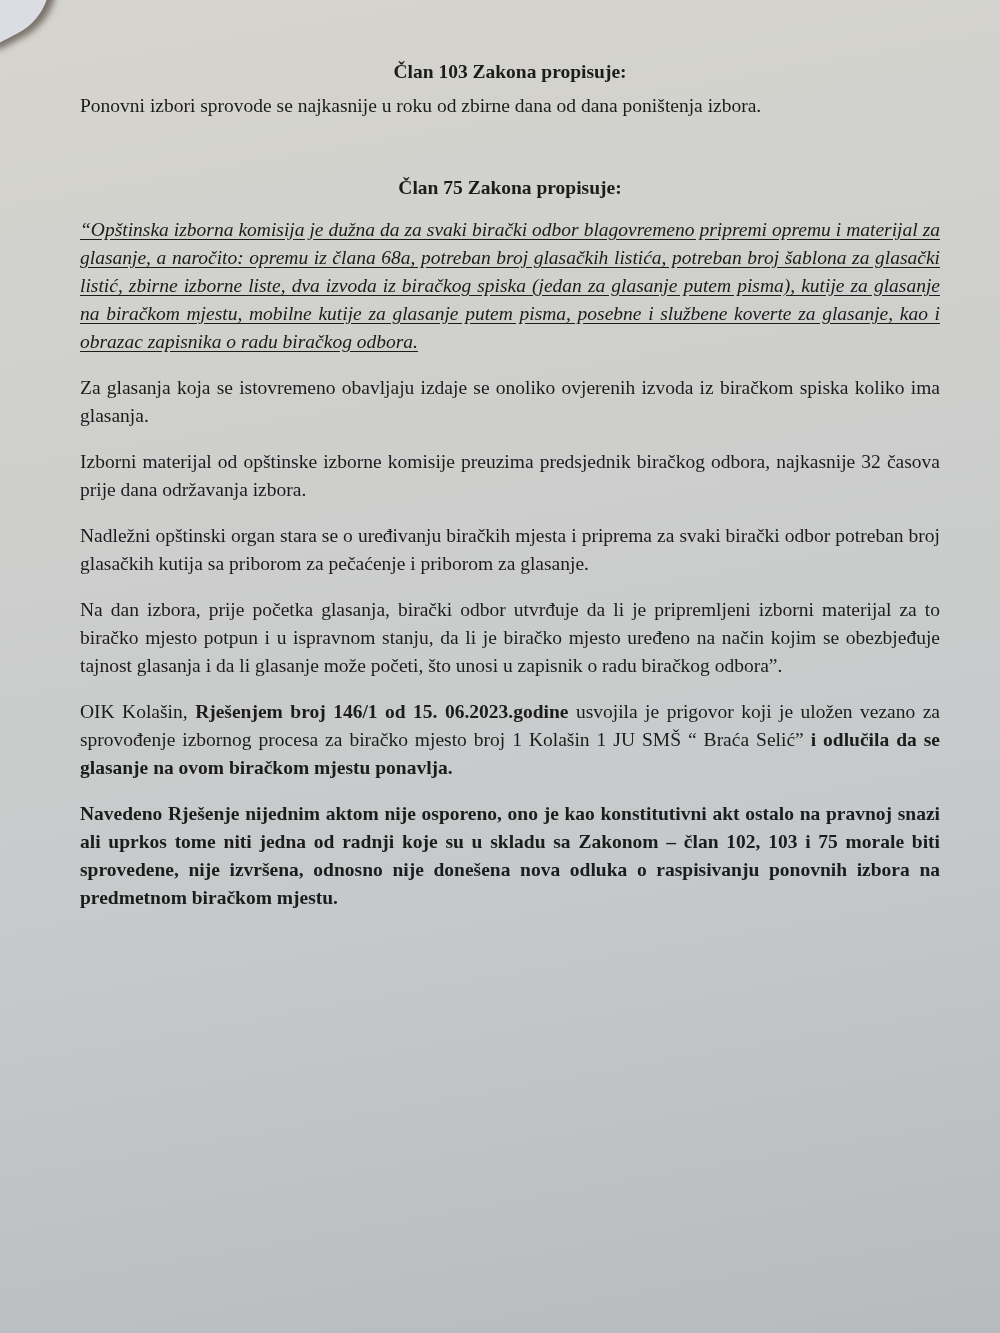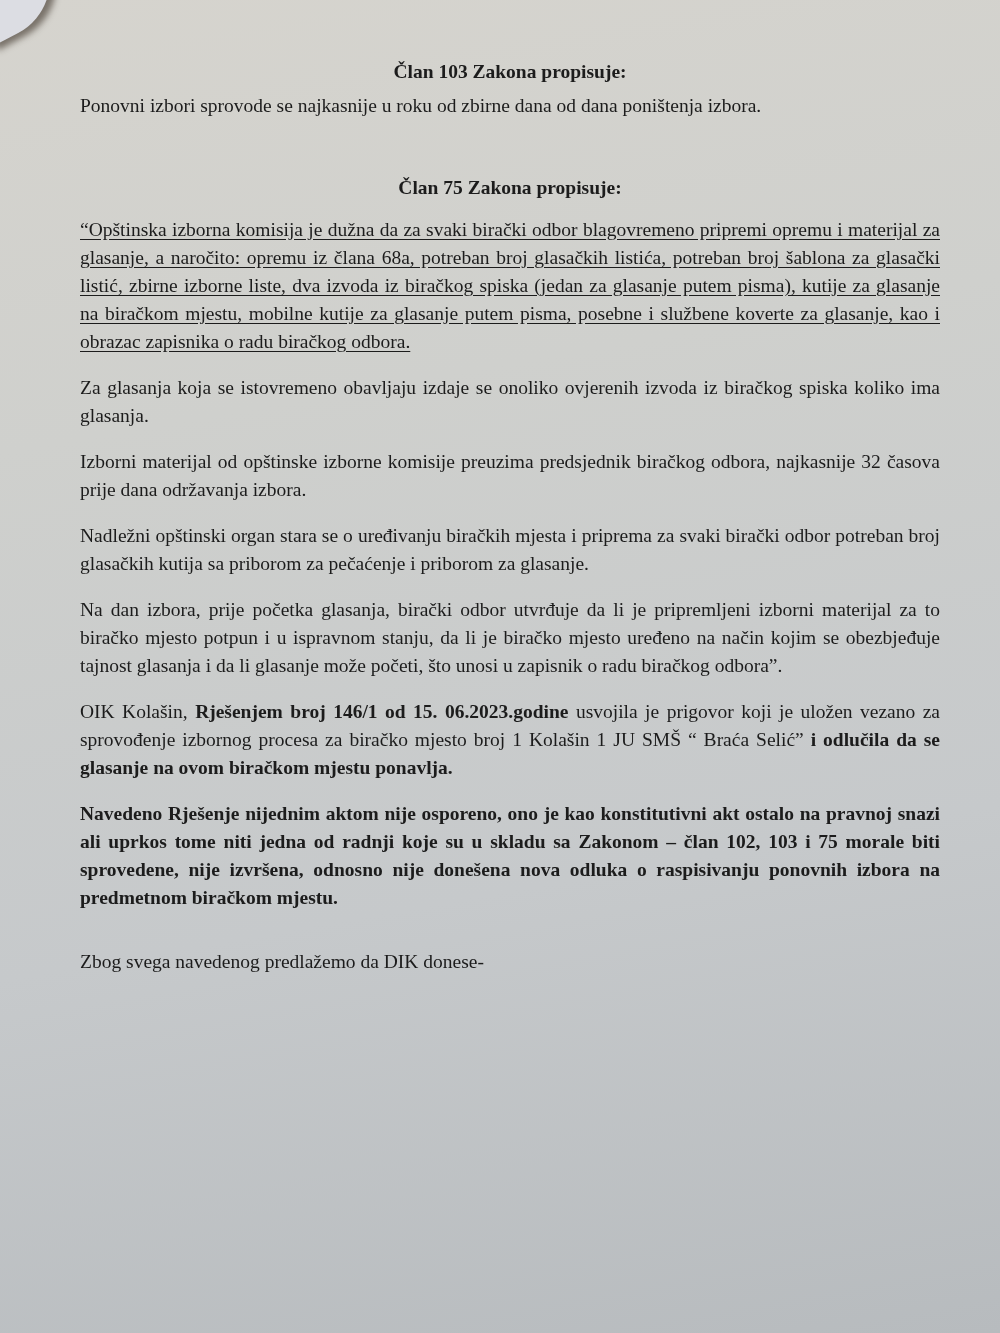--- a/index.html
+++ b/index.html
@@ -17,50 +17,49 @@
     .page {
       position: absolute; left: 80px; top: 58px; width: 860px;
       font-size: 19.5px; line-height: 28px;
     }
     .heading { font-weight: bold; margin: 0 0 6px 0; text-align: center; }
     p { margin: 0; text-align: justify; }
     .gap-s { height: 8px; }
     .gap-m { height: 18px; }
     .gap-l { height: 40px; }
     .quote u { text-decoration: underline; text-underline-offset: 3px; }
-    .quote { line-height: 28px; }
+    .quote { line-height: 28px; font-style: italic; }
     b { font-weight: bold; }
   </style>
 </head>
 <body>
 
 <div class="corner"></div>
 
 <div class="page">
   <div class="heading">Član 103 Zakona propisuje:</div>
   <p>Ponovni izbori sprovode se najkasnije u roku od zbirne dana od dana poništenja izbora.</p>
   <div class="gap-s"></div>
 
   <div class="gap-l" style="height:46px"></div>
 
   <div class="heading">Član 75 Zakona propisuje:</div>
   <div class="gap-s"></div>
   <p class="quote"><u>“Opštinska izborna komisija je dužna da za svaki birački odbor blagovremeno pripremi opremu i materijal za glasanje, a naročito: opremu iz člana 68a, potreban broj glasačkih listića, potreban broj šablona za glasački listić, zbirne izborne liste, dva izvoda iz biračkog spiska (jedan za glasanje putem pisma), kutije za glasanje na biračkom mjestu, mobilne kutije za glasanje putem pisma, posebne i službene koverte za glasanje, kao i obrazac zapisnika o radu biračkog odbora.</u></p>
   <div class="gap-m"></div>
-  <p>Za glasanja koja se istovremeno obavljaju izdaje se onoliko ovjerenih izvoda iz biračkog spiska koliko ima glasanja.</p>
+  <p>Za glasanja koja se istovremeno obavljaju izdaje se onoliko ovjerenih izvoda iz biračkom spiska koliko ima glasanja.</p>
   <div class="gap-m"></div>
   <p>Izborni materijal od opštinske izborne komisije preuzima predsjednik biračkog odbora, najkasnije 32 časova prije dana održavanja izbora.</p>
   <div class="gap-m"></div>
   <p>Nadležni opštinski organ stara se o uređivanju biračkih mjesta i priprema za svaki birački odbor potreban broj glasačkih kutija sa priborom za pečaćenje i priborom za glasanje.</p>
   <div class="gap-m"></div>
   <p>Na dan izbora, prije početka glasanja, birački odbor utvrđuje da li je pripremljeni izborni materijal za to biračko mjesto potpun i u ispravnom stanju, da li je biračko mjesto uređeno na način kojim se obezbjeđuje tajnost glasanja i da li glasanje može početi, što unosi u zapisnik o radu biračkog odbora”.</p>
   <div class="gap-m"></div>
 
   <p><span>OIK Kolašin, </span><b>Rješenjem broj 146/1 od 15. 06.2023.godine</b><span> usvojila je prigovor koji je uložen vezano za sprovođenje izbornog procesa za biračko mjesto broj 1 Kolašin 1 JU SMŠ  “ Braća Selić”  </span><b>i odlučila da se glasanje na ovom biračkom mjestu ponavlja.</b></p>
   <div class="gap-m"></div>
 
   <p><b>Navedeno Rješenje nijednim aktom nije osporeno, ono je kao konstitutivni akt ostalo na pravnoj snazi ali uprkos tome niti jedna od radnji koje su u skladu sa Zakonom – član 102, 103 i 75 morale biti sprovedene, nije izvršena, odnosno nije donešena nova odluka o raspisivanju ponovnih izbora na predmetnom biračkom mjestu.</b></p>
   <div class="gap-m"></div>
 
   <div class="gap-m"></div>
 
-  <p>Zbog svega navedenog predlažemo da DIK donese-</p>
 </div>
 
 </body></html>

